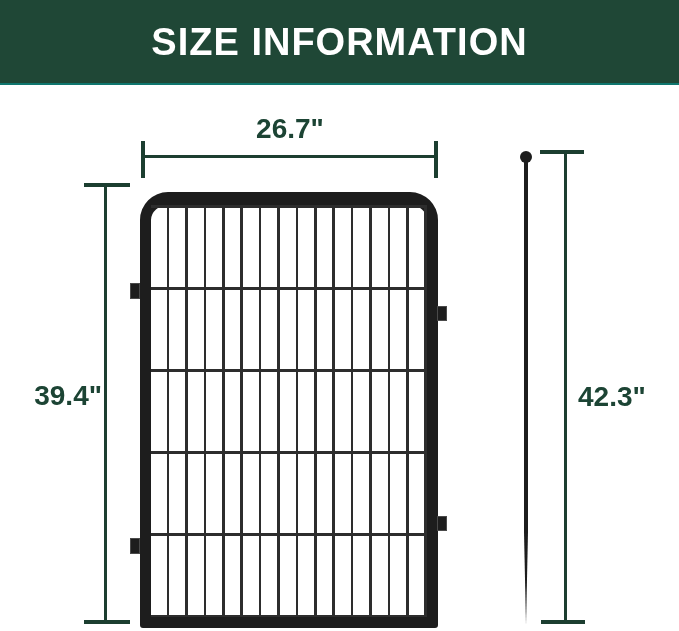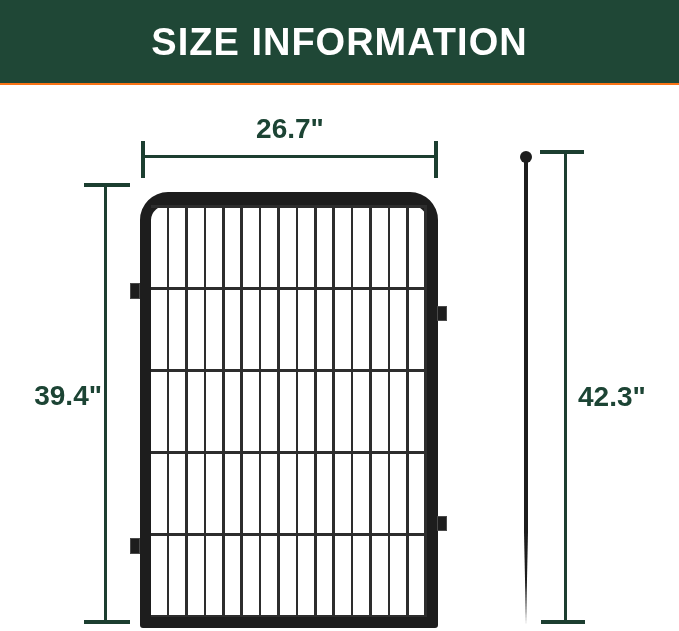--- a/index.html
+++ b/index.html
@@ -16,21 +16,21 @@
     overflow: hidden;
   }
 
   
   .banner {
     position: absolute;
     left: 0; top: 0;
     width: 679px;
     height: 83px;
     background: var(--header-bg, #1f4736);
-    border-bottom: 2px solid #f97316;
+    border-bottom: 2px solid #0f766e;
     display: flex;
     align-items: center;
     justify-content: center;
   }
   .banner h1 {
     margin: 0;
     color: var(--header-text, #ffffff);
     font-size: 38px;
     font-weight: 800;
     letter-spacing: 1px;

